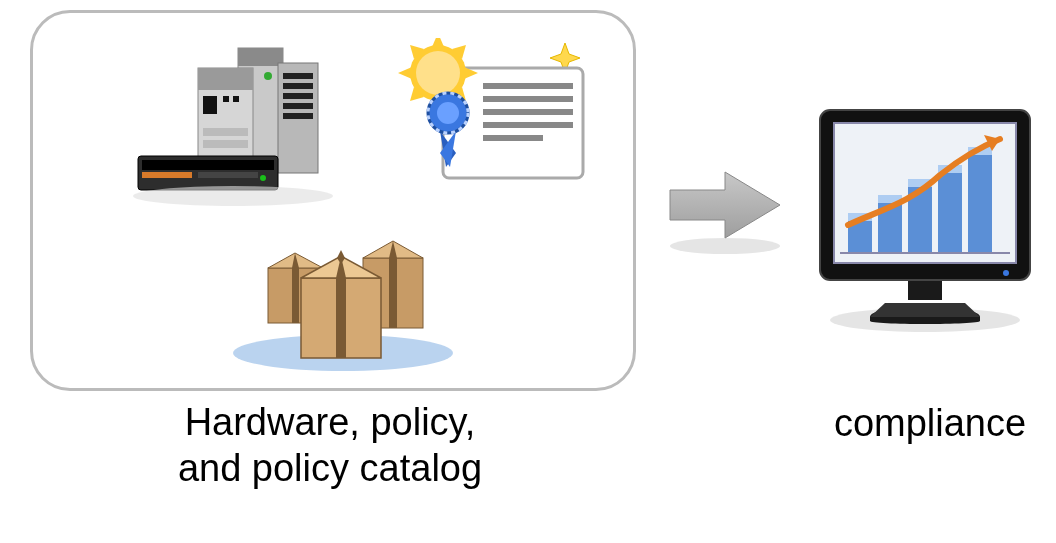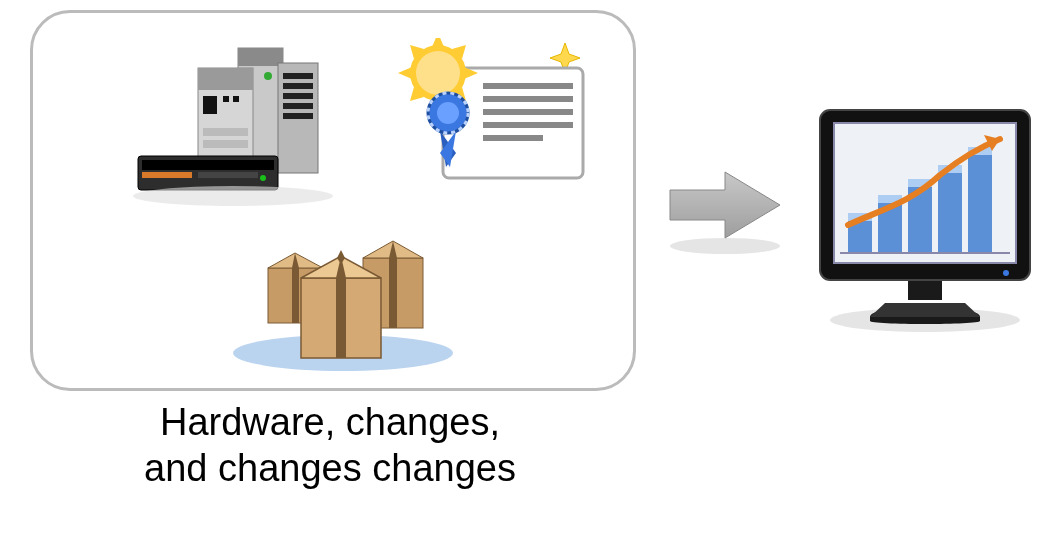--- a/index.html
+++ b/index.html
@@ -207,18 +207,19 @@
     <path d="M48,130 C80,115 110,108 140,80 C165,60 185,50 200,44" fill="none" stroke="#e67e22" stroke-width="6" stroke-linecap="round"></path>
     <polygon points="200,44 184,40 192,56" fill="#e67e22"></polygon>
 
     <line x1="40" y1="158" x2="210" y2="158" stroke="#88a" stroke-width="2"></line>
 
     <circle cx="206" cy="178" r="3" fill="#3a77e0"></circle>
   </svg>
 </div>
 
 <div class="label label-left">
-  <span>Hardware, changes,</span><br>
-  <span>and changes changes</span>
+  <span>Hardware, policy,</span><br>
+  <span>and policy catalog</span>
 </div>
 <div class="label label-right">
   <br>
+  <span>compliance</span>
 </div>
 
 </body></html>

